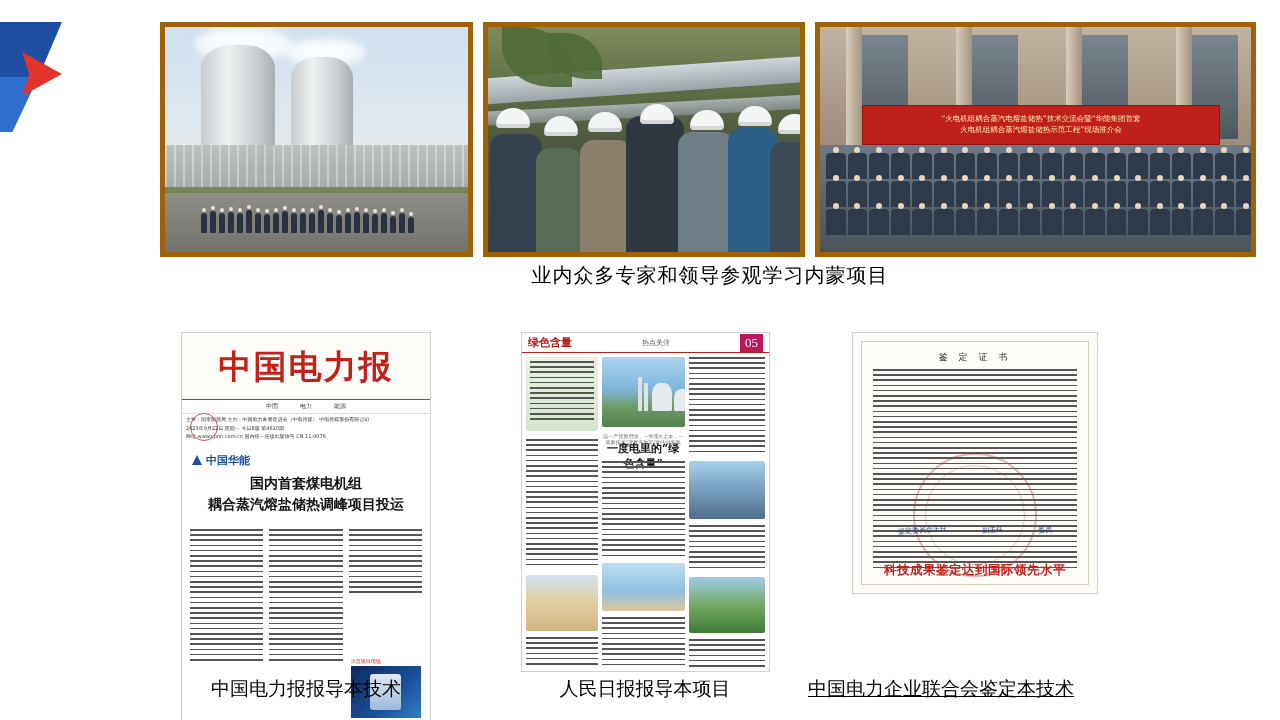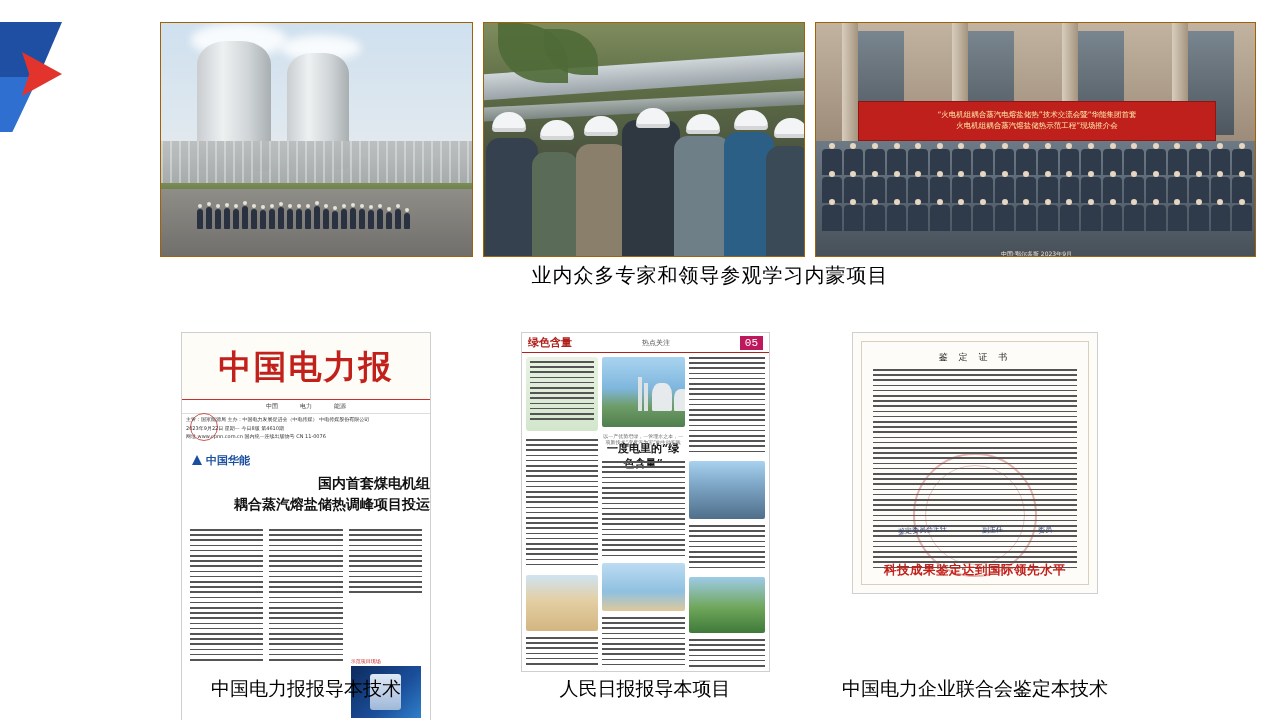--- a/index.html
+++ b/index.html
@@ -51,21 +51,21 @@
     left: 160px;
     top: 22px;
     width: 1100px;
     height: 235px;
     display: flex;
     gap: 10px;
   }
   .photo {
     position: relative;
     overflow: hidden;
-    border: 1px solid #a16207;
+    border: 5px solid #a16207;
     box-sizing: border-box;
   }
   .photo-1 { width: 313px; }
   .photo-2 { width: 322px; }
   .photo-3 { width: 441px; }
 
   
   .p1-sky {
     position: absolute; inset: 0;
     background: linear-gradient(#cfe0ef 0%, #dfe8ef 45%, #e7eaec 60%, #cfcfcb 100%);
@@ -334,21 +334,21 @@
     display: inline-block;
     width: 10px; height: 10px;
     background: #1a4fa0;
     margin-right: 4px;
     vertical-align: -1px;
     clip-path: polygon(50% 0, 100% 100%, 0 100%);
   }
   .np1-headline {
     position: absolute;
     left: 0; top: 140px; width: 100%;
-    text-align: right;
+    text-align: center;
     font-family: "DejaVu Serif", serif;
     font-weight: bold;
     font-size: 14px;
     line-height: 1.5;
     color: #111;
   }
   .np1-cols {
     position: absolute;
     left: 8px; top: 196px; right: 8px; bottom: 6px;
     display: flex;
@@ -404,23 +404,23 @@
     font-weight: bold;
   }
   .np2-section {
     font-size: 7px;
     color: #555;
     font-family: "DejaVu Sans", sans-serif;
   }
   .np2-pageno {
     background: #be185d;
     color: #fff;
-    font-size: 11px;
+    font-size: 13px;
     padding: 1px 5px;
-    font-family: Liberation Mono, monospace;
+    font-family: Liberation Serif, serif;
   }
   .np2-body {
     position: absolute;
     left: 0; top: 20px; right: 0; bottom: 0;
     padding: 4px;
     box-sizing: border-box;
     display: flex;
     gap: 4px;
   }
   .np2-left { width: 31%; position: relative; }
@@ -557,21 +557,21 @@
   .caption-bottom {
     position: absolute;
     top: 676px;
     font-family: "DejaVu Serif", serif;
     font-size: 19px;
     color: #000;
     text-align: center;
   }
   .cb1 { left: 150px;  width: 312px; }
   .cb2 { left: 495px;  width: 300px; }
-  .cb3 { left: 810px;  width: 330px; }
+  .cb3 { left: 776px;  width: 330px; text-decoration: underline; }
 </style>
 </head>
 <body>
 
 <div class="corner-logo">
   <div class="blue-top"></div>
   <div class="blue-bottom"></div>
   <div class="red-arrow"></div>
 </div>
 

